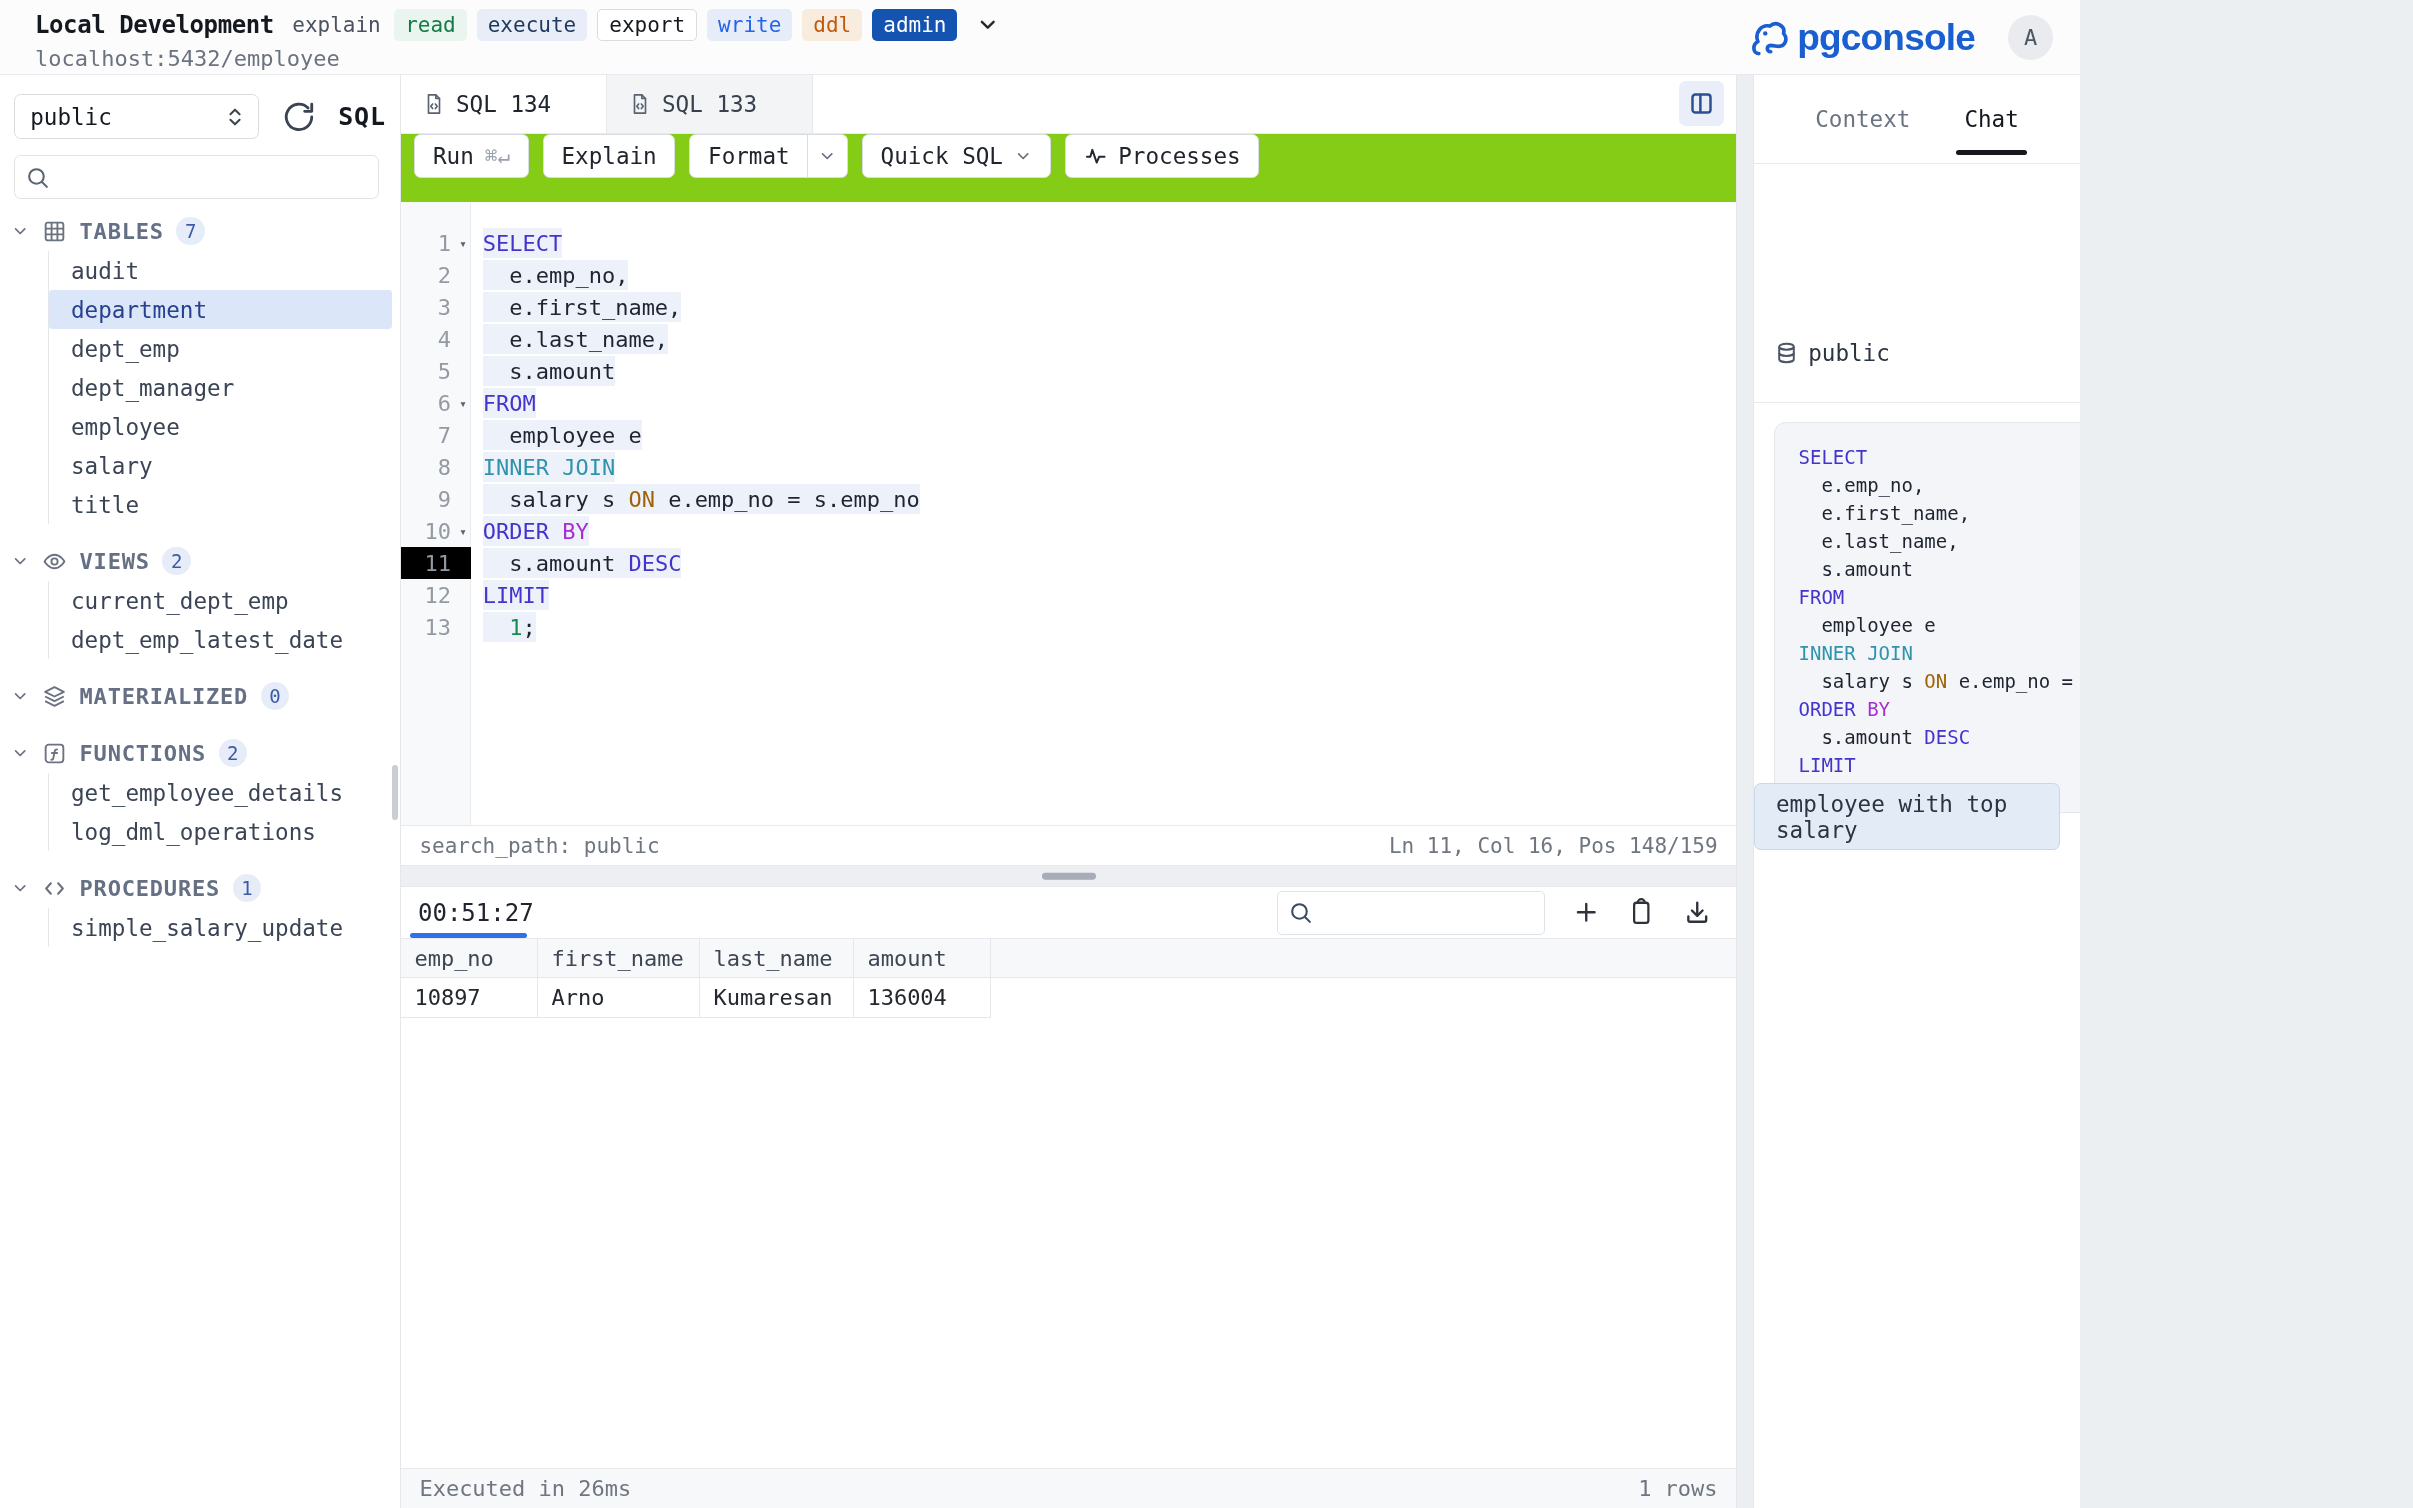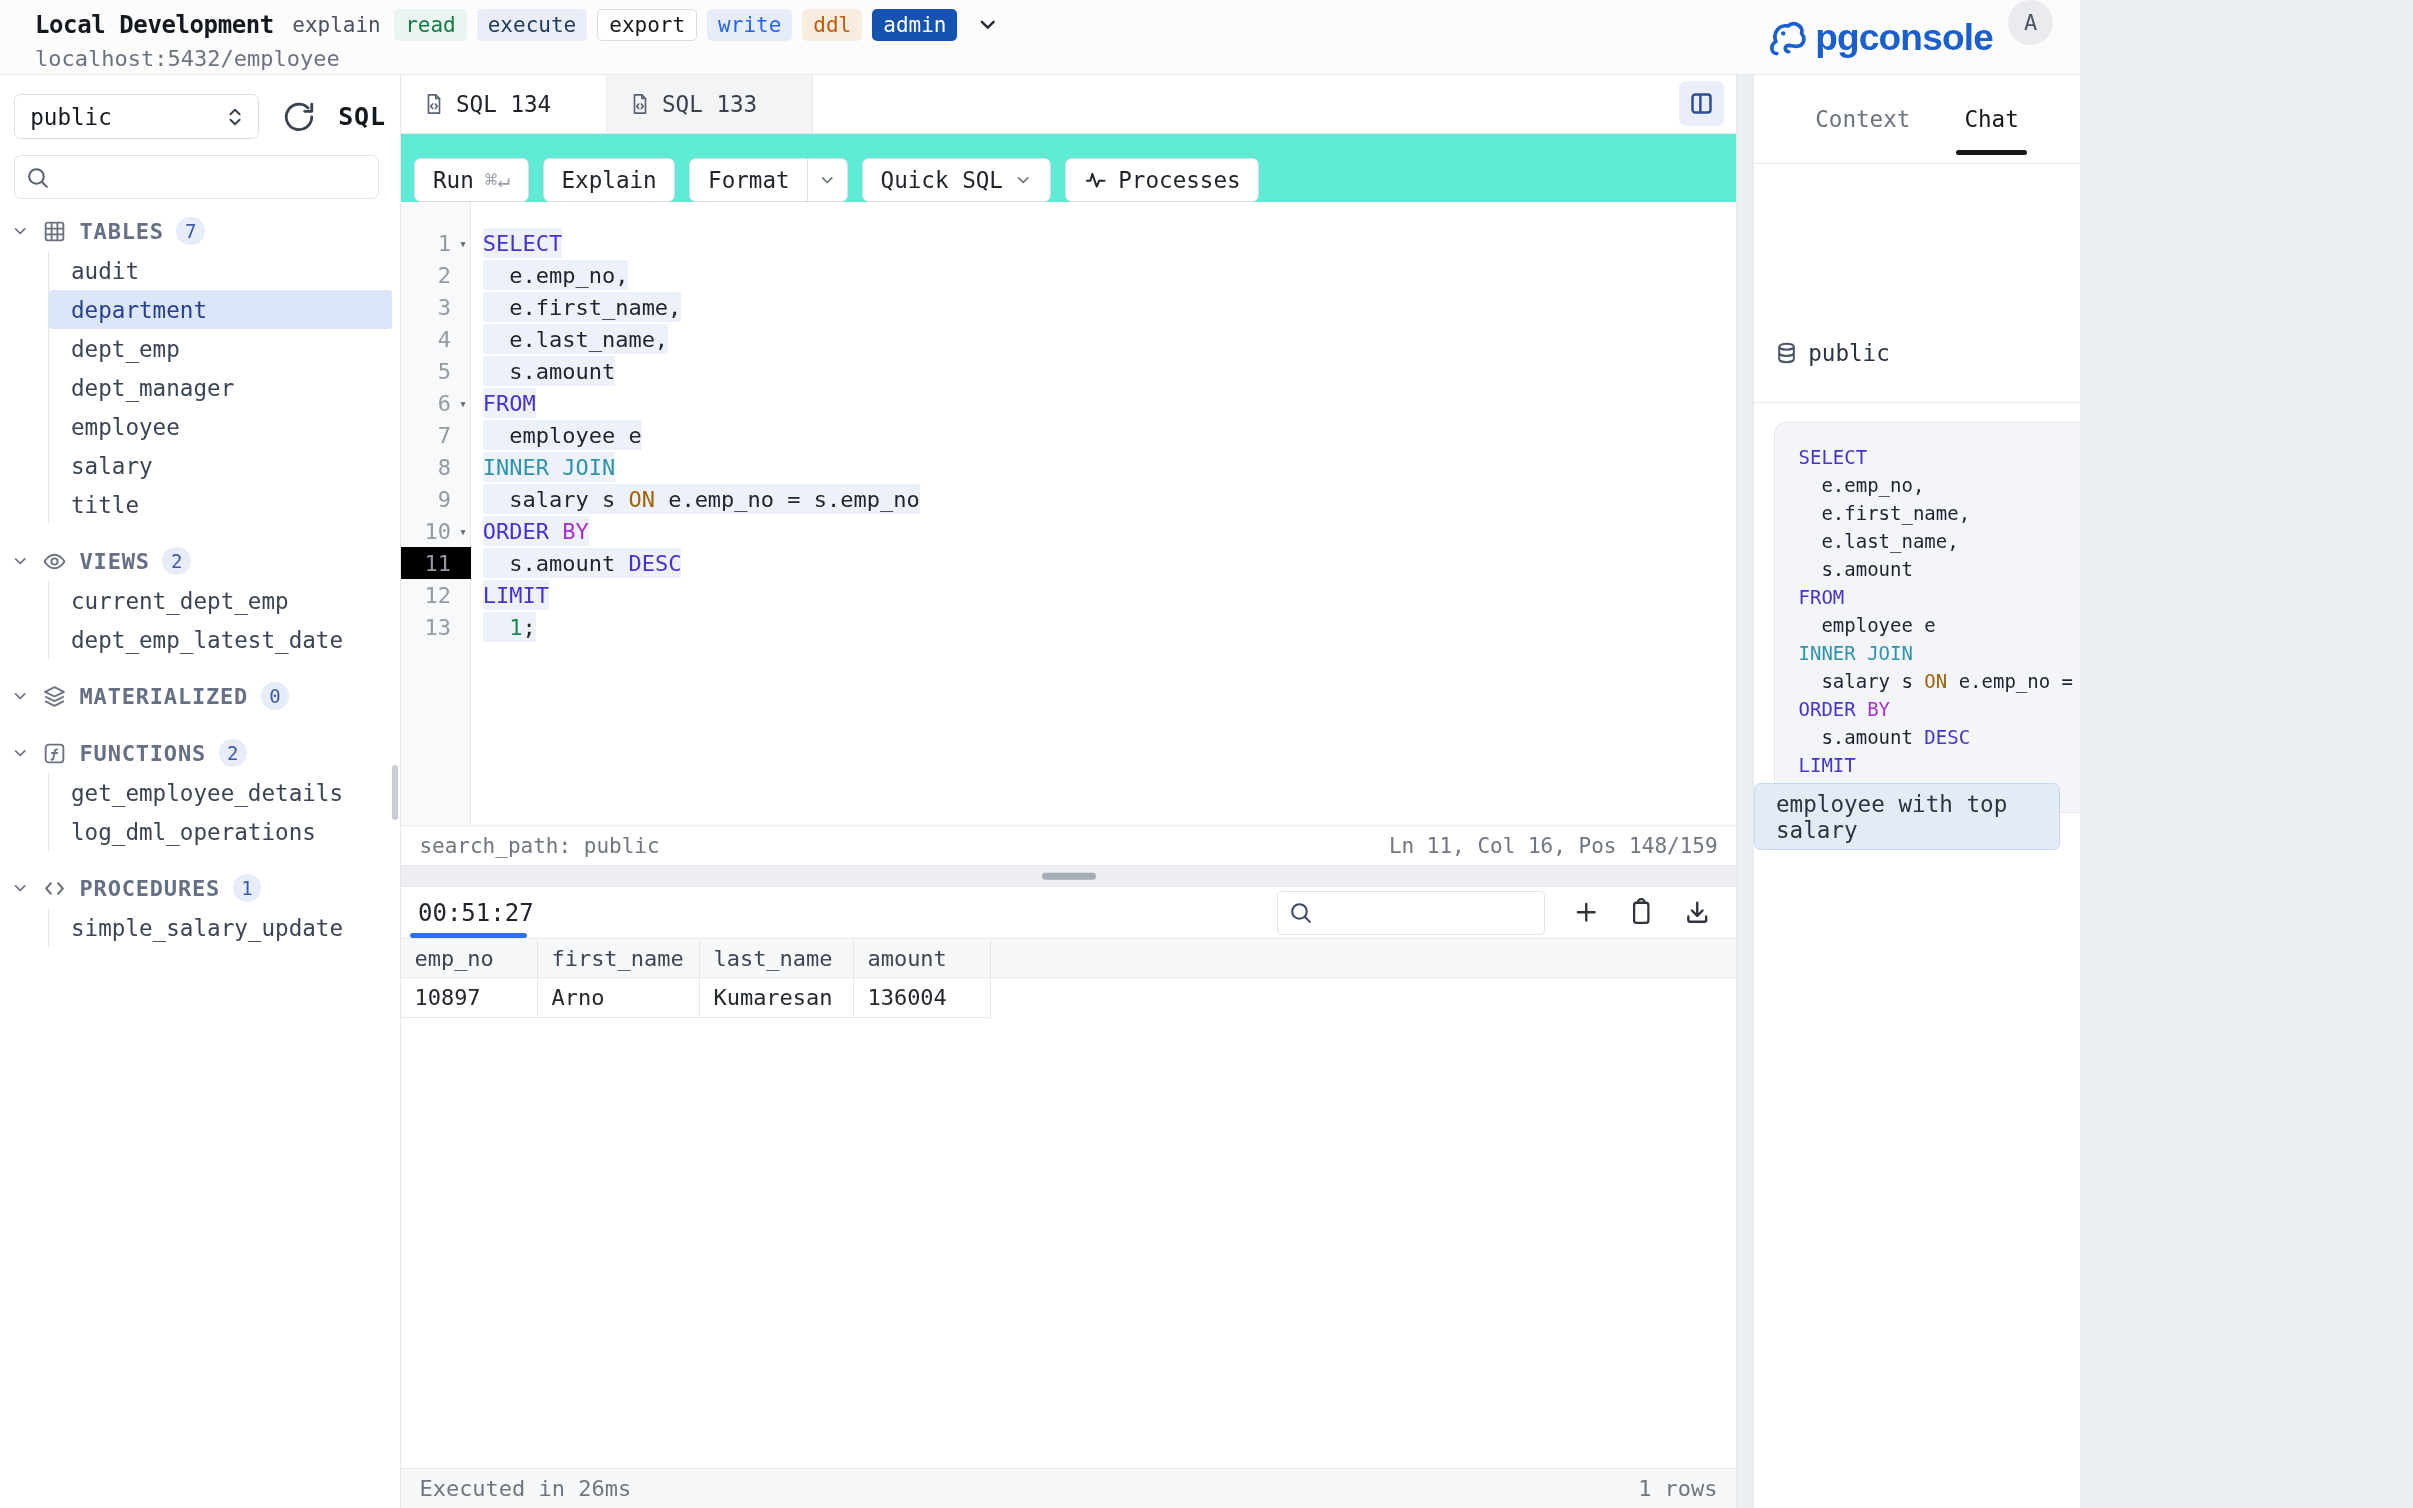--- a/index.html
+++ b/index.html
@@ -24,21 +24,21 @@
   .badge { display:inline-flex; align-items:center; height:32px; padding:0 11px; border-radius:5px; font-size:21px; }
   .badge.plain   { color:#4a5160; padding:0 3.4px; }
   .badge.green   { background:#e9f5ee; color:#157a45; }
   .badge.navy    { background:#e8edf7; color:#1e3a5f; }
   .badge.outline { background:#ffffff; color:#15181d; border:1.7px solid #d9dde2; }
   .badge.blue    { background:#e7ecf9; color:#2563eb; }
   .badge.orange  { background:#f7ecdd; color:#c05a10; }
   .badge.solid   { background:#1553b0; color:#ffffff; }
   .tb-chev { margin-left:3.4px; color:#23272e; }
   .tb-subtitle { font-size:22px; color:#6b7280; margin-top:2.5px; }
-  .tb-right { position:absolute; right:27px; top:0; height:75px; display:flex; gap:15px; }
+  .tb-right { position:absolute; right:27px; top:0; height:75px; display:flex; align-items:center; gap:33px; }
   .brand { display:flex; align-items:center; gap:6.7px; }
   .brand-text { font-family:"Liberation Sans","DejaVu Sans",sans-serif; font-size:37px; font-weight:bold; color:#1a5fd0; letter-spacing:-0.8px; }
   .avatar { width:45px; height:45px; border-radius:50%; background:#e9ebee; color:#4b5563; font-size:22px; display:flex; align-items:center; justify-content:center; }
 
   
   .sidebar { position:absolute; left:0; top:75px; bottom:0; width:401px; background:#fff; border-right:1.7px solid #e5e7eb; }
   .mainpanel { position:absolute; left:401px; top:75px; bottom:0; width:1336px; background:#fff; border-right:1.7px solid #e5e7eb; }
   .rightpanel { position:absolute; left:1753px; top:75px; bottom:0; right:0; background:#fff; border-left:1.7px solid #e5e7eb; }
 
   
@@ -65,21 +65,21 @@
 
   
   .tabsrow { position:absolute; left:0; top:0; right:0; height:59px; border-bottom:1.7px solid #e7e9ec; display:flex; background:#fff; }
   .edtab { width:206px; display:flex; align-items:center; gap:11px; padding-left:22px; border-right:1.7px solid #e7e9ec; font-size:22.6px; cursor:pointer; }
   .edtab .ticon { color:#596273; }
   .edtab.active { background:#fff; color:#20242c; }
   .edtab.inactive { background:#f2f4f6; color:#39414e; }
   .split-btn { position:absolute; right:11.7px; top:5.9px; width:45px; height:45px; border-radius:6.7px; background:#e9eef9; border:none; display:flex; align-items:center; justify-content:center; color:#2c4f92; cursor:pointer; }
 
   
-  .toolbar { position:absolute; left:0; top:59px; right:0; height:69px; border-bottom:1.7px solid #e7e9ec; display:flex; align-items:flex-end; padding-left:13.4px; gap:14.2px; background:#5eead4; }
+  .toolbar { position:absolute; left:0; top:59px; right:0; height:69px; border-bottom:1.7px solid #e7e9ec; display:flex; align-items:flex-start; padding-left:13.4px; gap:14.2px; background:#84cc16; }
   .tbtn { height:44px; border:1.7px solid #d9dde2; border-radius:6.7px; background:#fff; font-family:inherit; font-size:22.6px; color:#20242c; display:inline-flex; align-items:center; gap:11px; padding:0 17.6px; cursor:pointer; }
   .tbtn .kbd { color:#98a0ab; font-size:21px; }
   .tbtn .chev { color:#6b7280; }
   .tbtn.split-format { padding-right:0; }
   .tbtn.split-format .seg { align-self:stretch; display:flex; align-items:center; padding:0 10px; border-left:1.7px solid #d9dde2; margin-left:6.7px; color:#6b7280; }
   .tbtn .pulse { color:#23272e; }
 
   
   .editor { position:absolute; left:0; top:127px; right:0; height:623px; background:#fff; overflow:hidden; }
   .gutter-bg { position:absolute; left:0; top:0; bottom:0; width:70px; background:#f8f9fa; border-right:1.7px solid #e8eaed; }

